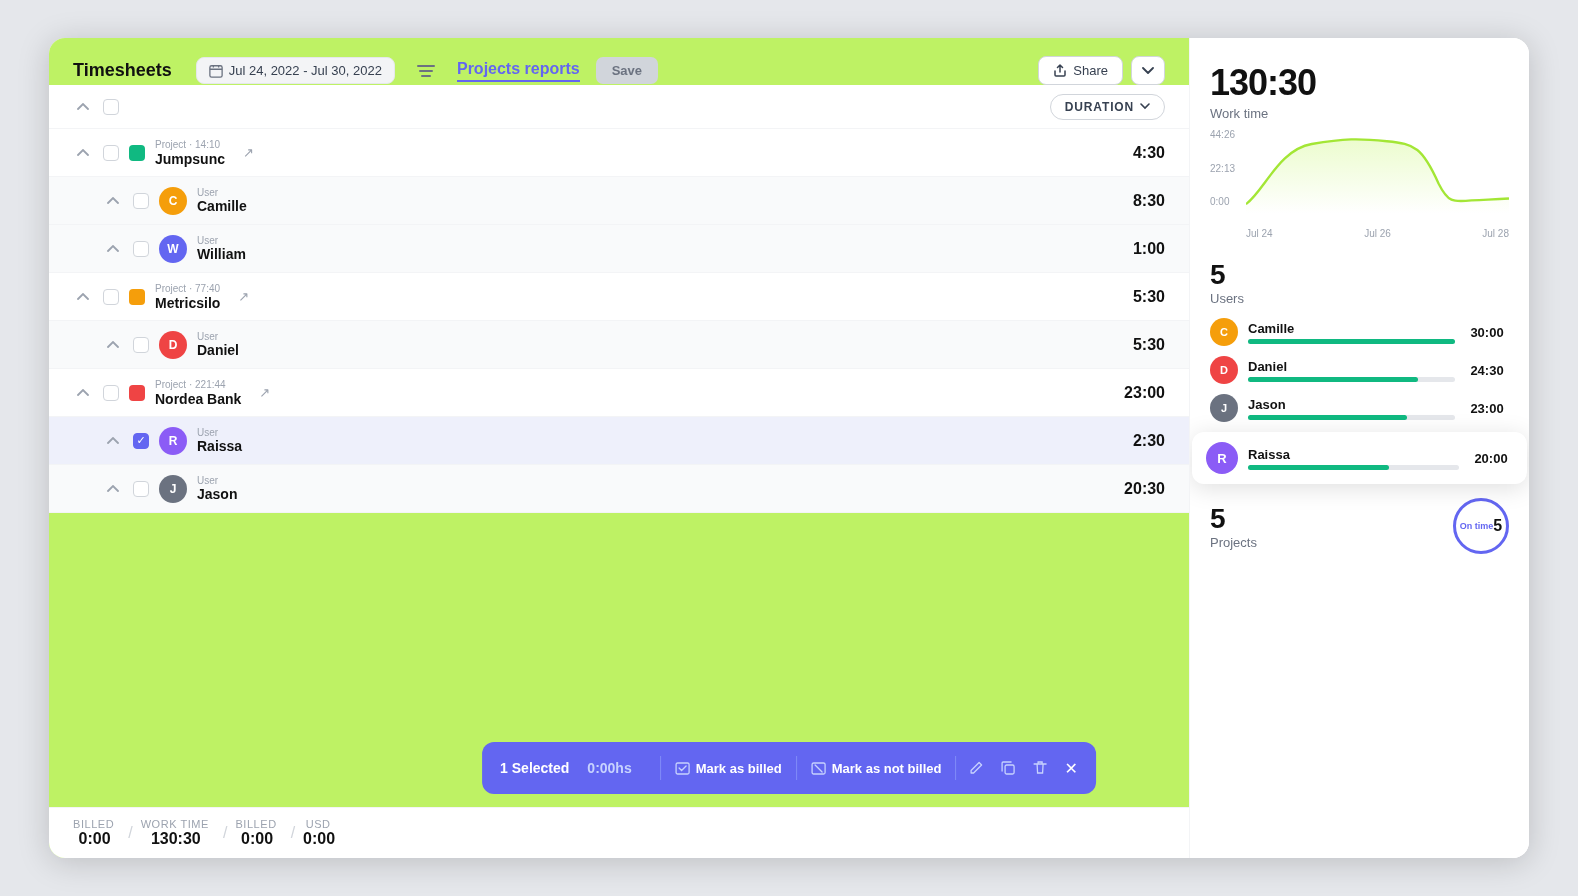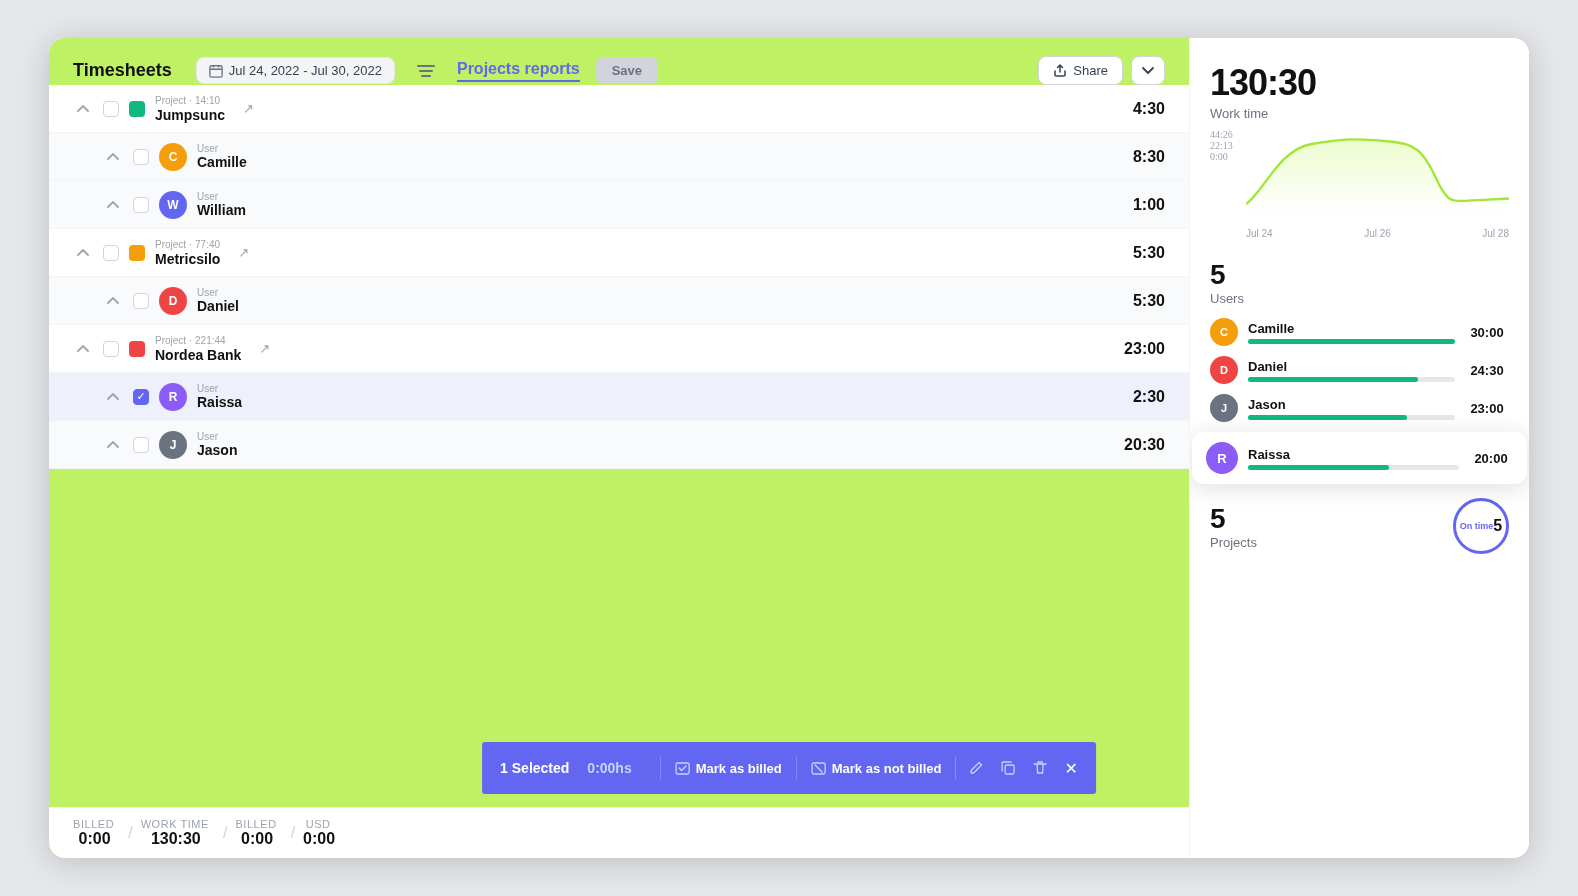--- a/index.html
+++ b/index.html
@@ -304,21 +304,21 @@
       color: #d1d5db;
       font-size: 16px;
     }
     
     .action-bar {
       position: absolute;
       bottom: 64px;
       left: 50%;
       transform: translateX(-50%);
       background: #6366f1;
-      border-radius: 3px;
+      border-radius: 12px;
       display: flex;
       align-items: center;
       gap: 0;
       padding: 0 18px;
       height: 52px;
       min-width: 580px;
       z-index: 10;
     }
     .action-bar-selected {
       color: #fff;
@@ -402,28 +402,27 @@
     
     .chart-area {
       position: relative;
       height: 110px;
       margin: 8px 0 0 0;
     }
     .chart-y-labels {
       position: absolute;
       left: 0;
       top: 0;
-      bottom: 4px;
+      bottom: 32px;
       display: flex;
       flex-direction: column;
-      justify-content: flex-start;
+      justify-content: space-between;
       font-size: 10px;
       color: #9ca3af;
       width: 36px;
-      font-family: Liberation Serif, serif;
     }
     .chart-x-labels {
       position: absolute;
       bottom: 0;
       left: 36px;
       right: 0;
       display: flex;
       justify-content: space-between;
       font-size: 10px;
       color: #9ca3af;
@@ -573,20 +572,38 @@
           <svg width="12" height="8" viewBox="0 0 12 8" fill="none">
             <path d="M1 1l5 5 5-5" stroke="#374151" stroke-width="1.8" stroke-linecap="round" stroke-linejoin="round"></path>
           </svg>
         </button>
       </div>
     </div>
 
 
     <div class="table-area">
 
+      <div class="table-header-row">
+        <div class="th-left">
+          <button class="chevron-btn">
+            <svg width="12" height="8" viewBox="0 0 12 8" fill="none">
+                <path d="M1 6l5-5 5 5" stroke="#9ca3af" stroke-width="1.8" stroke-linecap="round"></path>
+              </svg>
+          </button>
+          <div class="checkbox"></div>
+        </div>
+        <div class="th-right">
+          <button class="duration-btn">
+            <span>DURATION</span>
+            <svg width="10" height="7" viewBox="0 0 10 7" fill="none">
+              <path d="M1 1l4 4 4-4" stroke="#374151" stroke-width="1.6" stroke-linecap="round"></path>
+            </svg>
+          </button>
+        </div>
+      </div>
 
       <div class="row project-row">
         <div class="row-left">
           <button class="chevron-btn">
             <svg width="12" height="8" viewBox="0 0 12 8" fill="none">
                 <path d="M1 6l5-5 5 5" stroke="#9ca3af" stroke-width="1.8" stroke-linecap="round"></path>
               </svg>
           </button>
           <div class="checkbox"></div>
           <div class="project-dot" style="background:#10b981;"></div>

